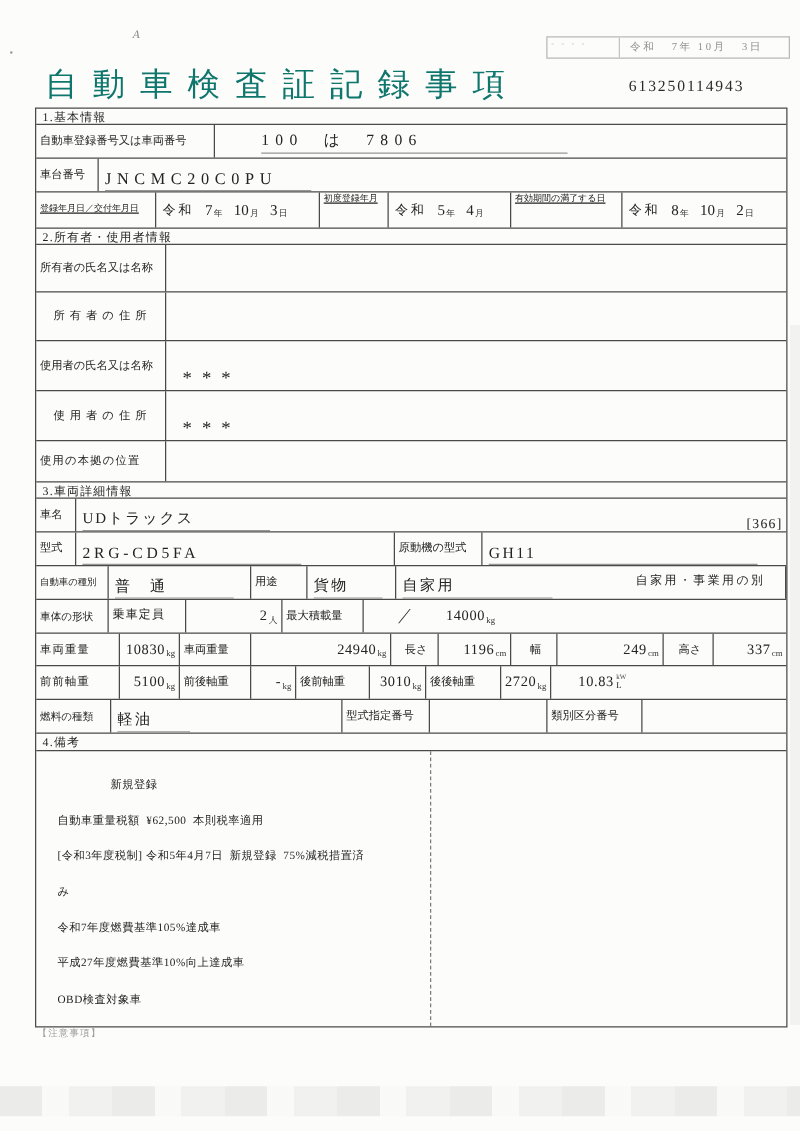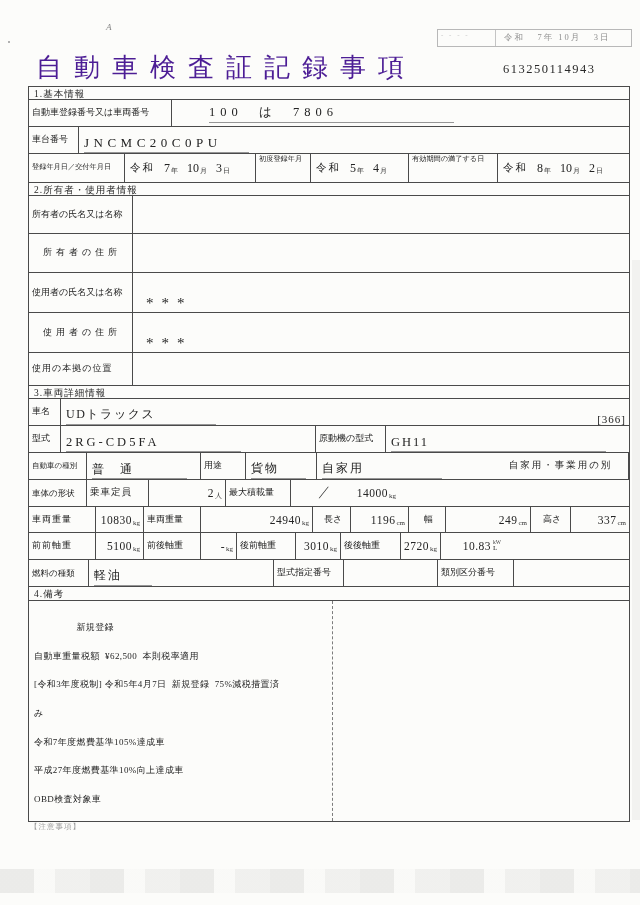--- a/index.html
+++ b/index.html
@@ -7,31 +7,31 @@
   .page{position:relative;width:640px;height:905px;background:#fcfcfa;overflow:hidden;
         font-family:"Liberation Serif","DejaVu Serif",serif;color:var(--ink);}
   
   .corner-mark{position:absolute;left:106px;top:22px;font-size:9px;color:#8a8a8a;transform:skewX(-12deg);}
   .edge-dot{position:absolute;left:8px;top:41px;width:2px;height:2px;background:#999;border-radius:50%;}
   .stamp{position:absolute;left:437px;top:29px;width:195px;height:18px;border:1px solid #b8b8b8;
          display:flex;align-items:center;color:#8f8f8f;font-size:8.5px;box-sizing:border-box;}
   .stamp-left{width:58px;height:100%;border-right:1px solid #c4c4c4;color:#c0c0c0;font-size:7px;
               display:flex;align-items:flex-start;padding:1px 0 0 3px;letter-spacing:2px;box-sizing:border-box;}
   .stamp-date{padding-left:8px;letter-spacing:2px;white-space:pre;}
-  .title{position:absolute;left:36px;top:50px;font-size:26px;letter-spacing:12px;color:#4c1d95;white-space:nowrap;}
+  .title{position:absolute;left:36px;top:50px;font-size:26px;letter-spacing:12px;color:#0f766e;white-space:nowrap;}
   .doc-number{position:absolute;left:503px;top:62px;font-size:12.5px;letter-spacing:1.5px;color:#2a2a2a;}
   
   .grid{position:absolute;left:28px;top:86px;width:600px;height:734px;border:1px solid var(--line);box-sizing:content-box;}
   .row{position:absolute;left:0;width:600px;display:flex;border-bottom:1px solid var(--line);box-sizing:border-box;background:transparent;}
-  .row.last{border-bottom:none;}
+  .row.last{border-bottom:none;margin-left:12px;}
   .c{box-sizing:border-box;border-right:1px solid var(--line);position:relative;overflow:hidden;}
   .c.end{border-right:none;}
   .hdr{font-size:9.5px;letter-spacing:1px;padding:1px 0 0 5px;color:#1f1f1f;}
   .lab{font-size:9px;display:flex;align-items:center;padding-left:3px;line-height:1.05;}
-  .lab.small{font-size:7.2px;}
+  .lab.small{font-size:7.2px;text-decoration:underline;}
   .lab.top{align-items:flex-start;padding-top:2px;} .lab.sp4{letter-spacing:4px;} .lab.sp1{letter-spacing:1px;}
   .val{font-size:12px;display:flex;align-items:center;padding-left:5px;}
   .val.bottom{align-items:flex-end;}
   .ul{border-bottom:1px solid #969696;display:inline-block;}
   .plate-text{font-size:12.5px;letter-spacing:5px;margin-left:32px;min-width:245px;padding-bottom:1px;white-space:pre;}
   .vin-text{font-size:13px;letter-spacing:4.5px;min-width:165px;padding-bottom:1px;}
   .era{font-size:10.5px;letter-spacing:2px;}
   .dnum{font-size:12px;margin-left:9px;}
   .dunit{font-size:7px;position:relative;top:3px;margin-left:1px;color:#333;}
   .num{display:flex;align-items:center;justify-content:flex-end;padding-right:3px;font-size:11.5px;}

